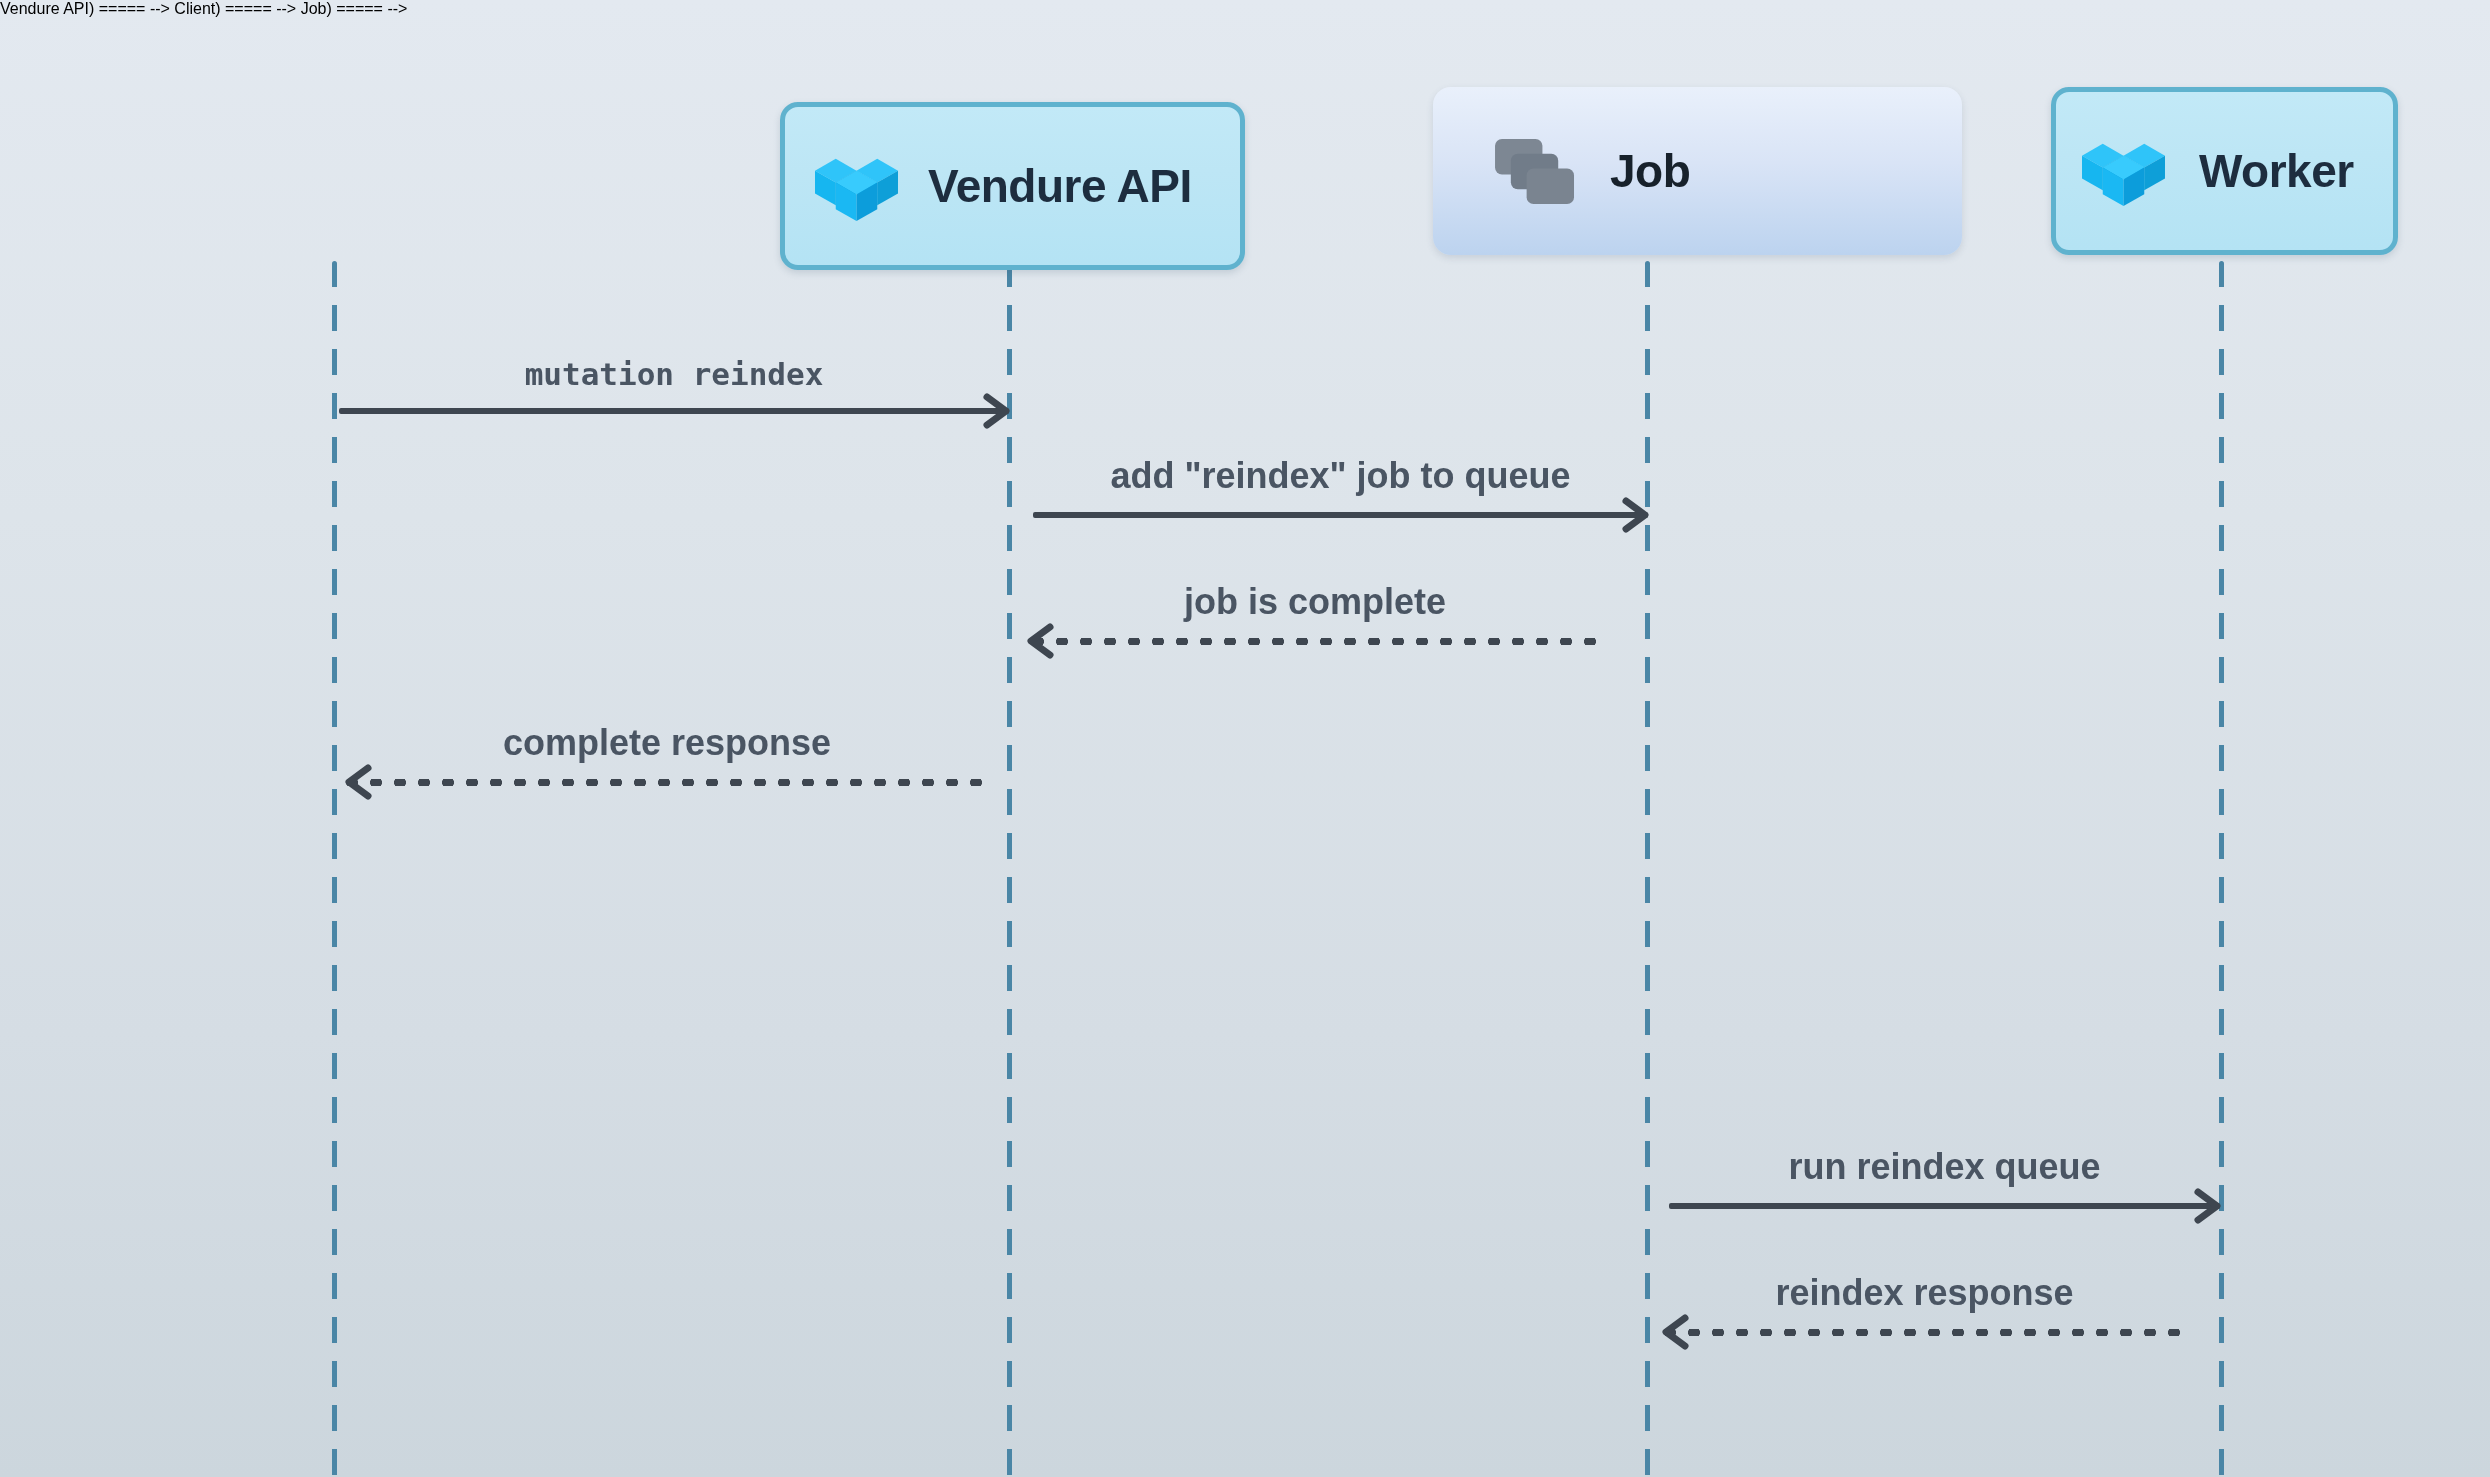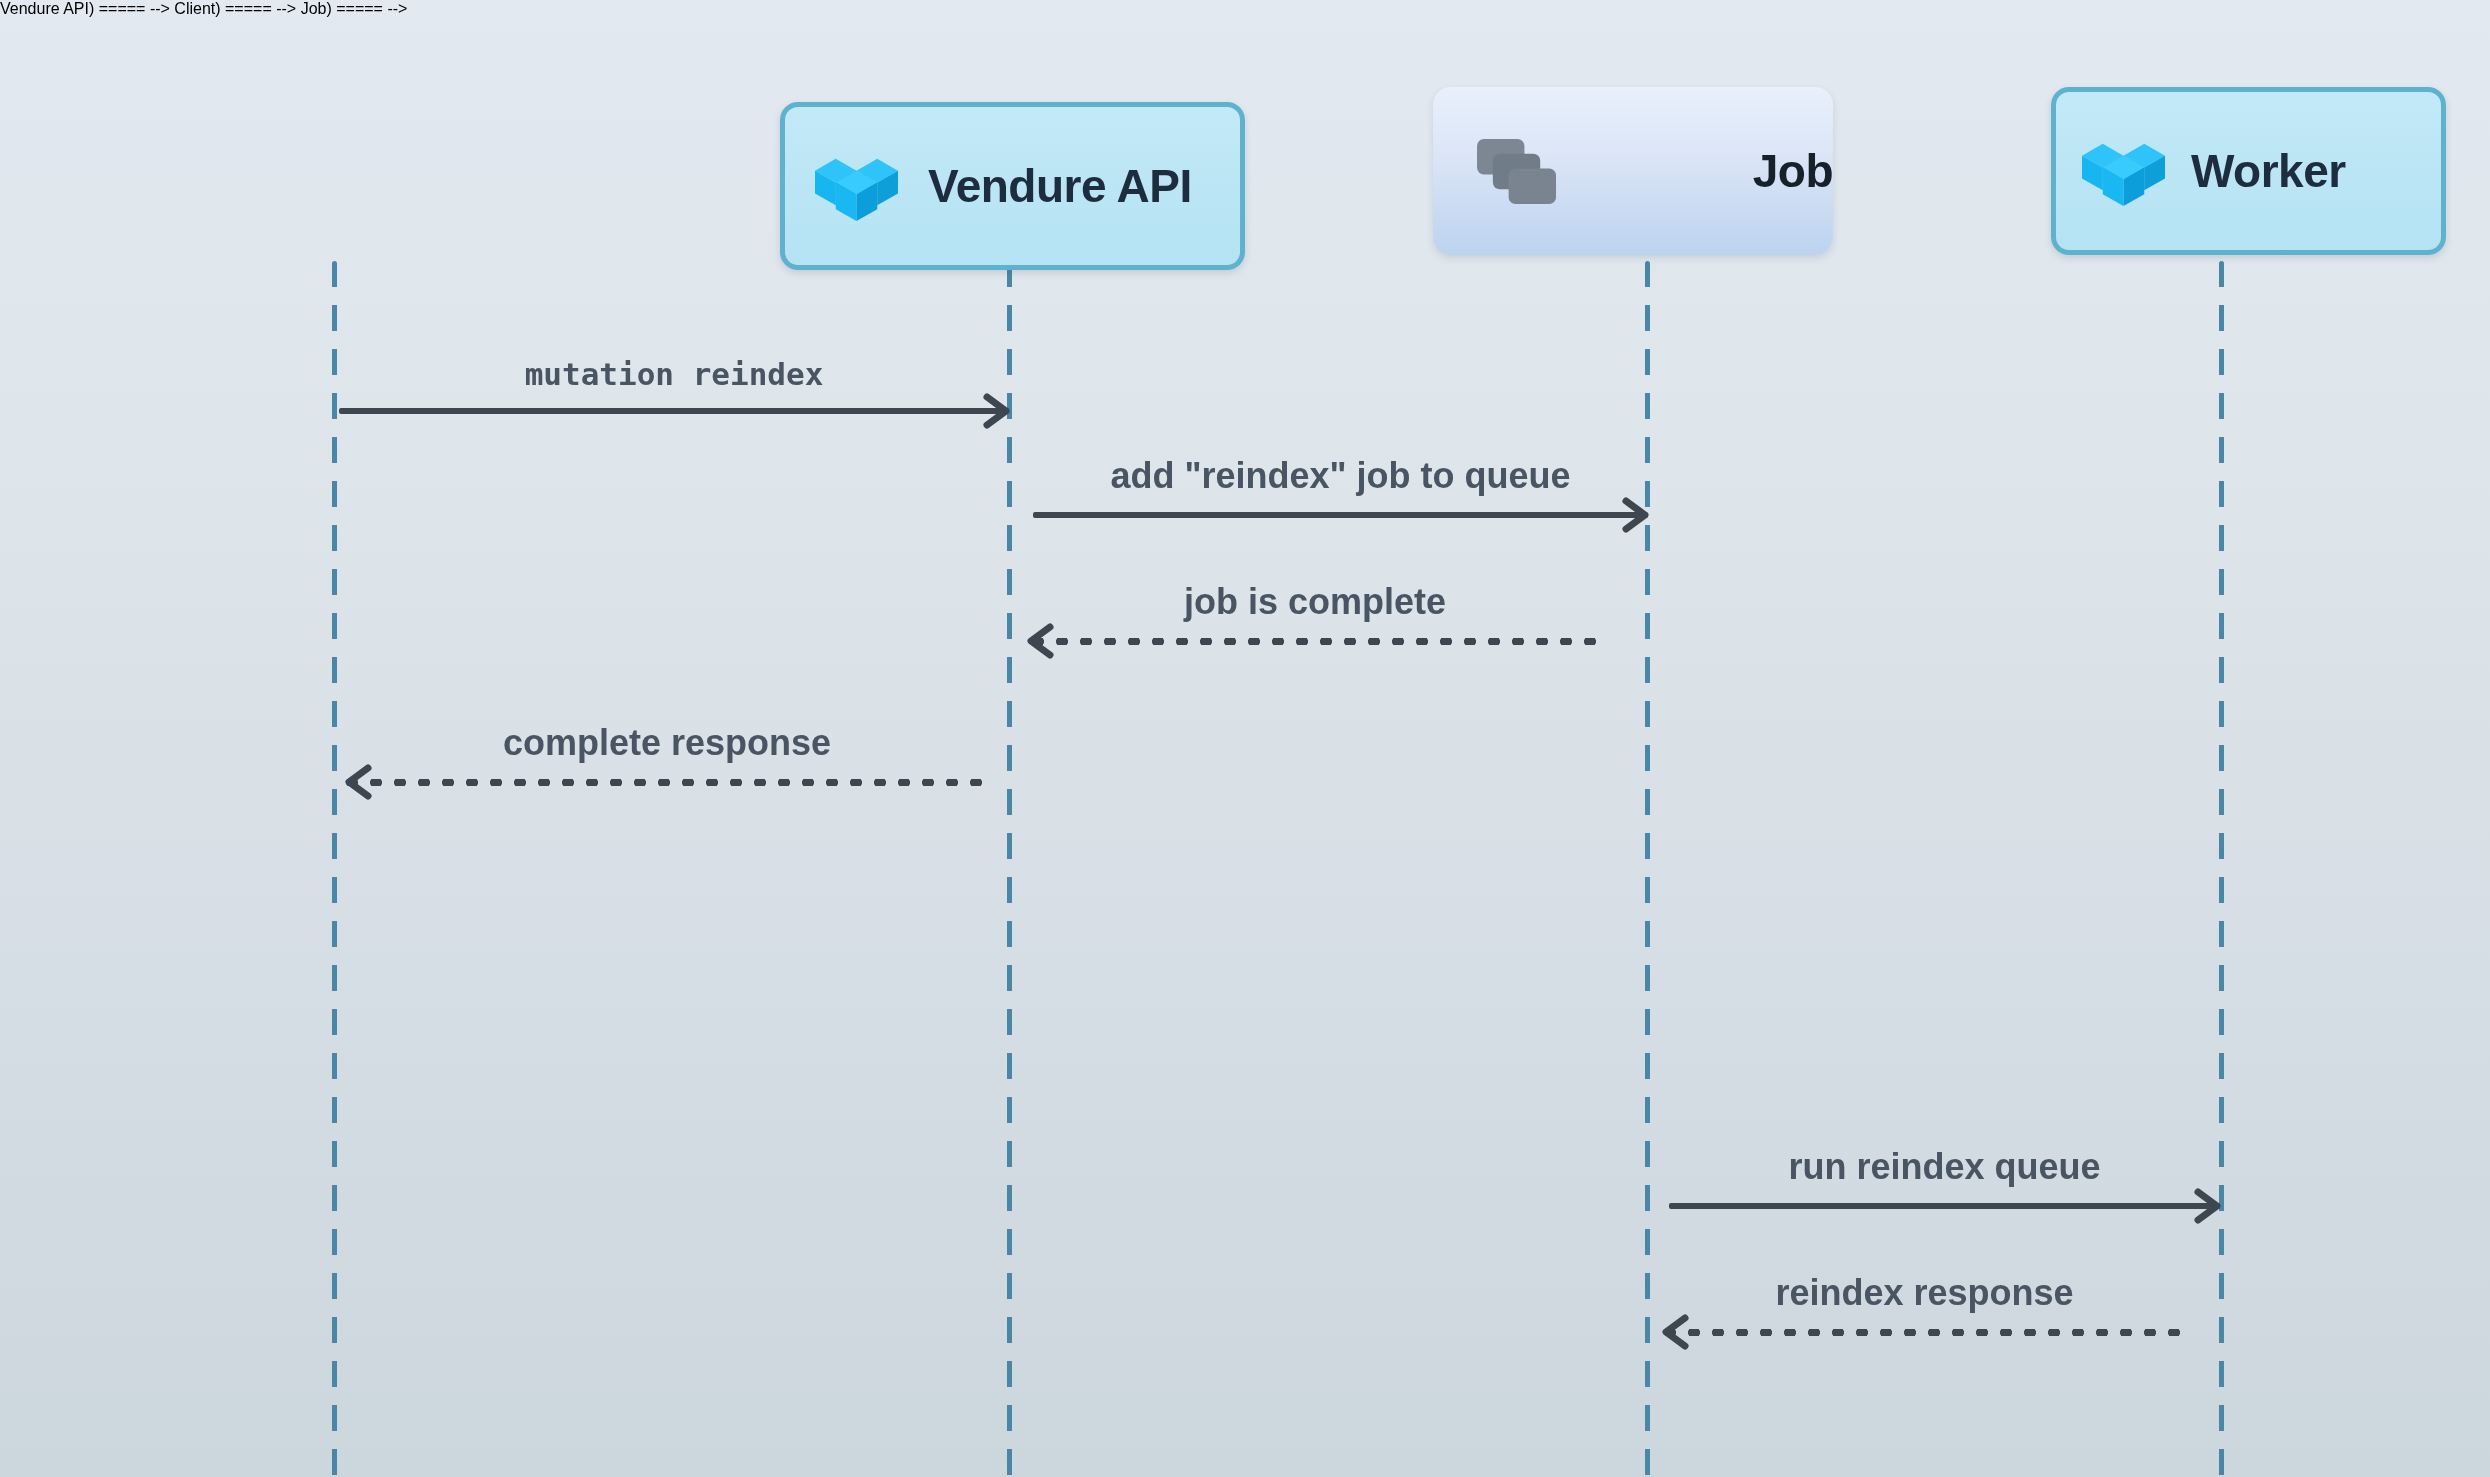--- a/index.html
+++ b/index.html
@@ -154,33 +154,33 @@
 
         <polygon points="25,37 46,25 67,37 46,49" fill="#38cbfd"></polygon>
         <polygon points="25,37 46,49 46,76 25,64" fill="#1ab8f3"></polygon>
         <polygon points="46,49 67,37 67,64 46,76" fill="#0c9ddb"></polygon>
       </svg>
     </span>
     <span class="actor-label">Vendure API</span>
   </div>
 
   
-  <div class="actor-box actor-job" style="left:1433px; top:87px; width:400px; height:168px; padding-left:40px;justify-content:space-between;">
+  <div class="actor-box actor-job" style="left:1433px; top:87px; width:529px; height:168px; padding-left:58px;">
     <span class="actor-icon" style="width:91px;height:77px;margin-right:28px;">
       <svg width="91" height="77" viewBox="0 0 92 78">
         <rect x="4" y="6" width="48" height="36" rx="7" ry="7" fill="#7d8793"></rect>
         <rect x="20" y="21" width="48" height="36" rx="7" ry="7" fill="#717c89"></rect>
         <rect x="36" y="36" width="48" height="36" rx="7" ry="7" fill="#7a8490"></rect>
       </svg>
     </span>
     <span class="actor-label">Job</span>
   </div>
 
   
-  <div class="actor-box actor-worker" style="left:2051px; top:87px; width:395px; height:168px; padding-left:22px;">
+  <div class="actor-box actor-worker" style="left:2051px; top:87px; width:347px; height:168px; padding-left:22px;gap:8px;">
     <span class="actor-icon" style="width:91px;height:81px;margin-right:22px;">
       <svg width="91" height="81" viewBox="0 0 92 82">
         <polygon points="4,25 25,13 46,25 25,37" fill="#2fc4f9"></polygon>
         <polygon points="4,25 25,37 25,60 4,48" fill="#16b6f0"></polygon>
         <polygon points="25,37 46,25 46,48 25,60" fill="#0e9fd8"></polygon>
         <polygon points="46,25 67,13 88,25 67,37" fill="#2fc4f9"></polygon>
         <polygon points="46,25 67,37 67,60 46,48" fill="#16b6f0"></polygon>
         <polygon points="67,37 88,25 88,48 67,60" fill="#0e9fd8"></polygon>
         <polygon points="25,37 46,25 67,37 46,49" fill="#38cbfd"></polygon>
         <polygon points="25,37 46,49 46,76 25,64" fill="#1ab8f3"></polygon>

